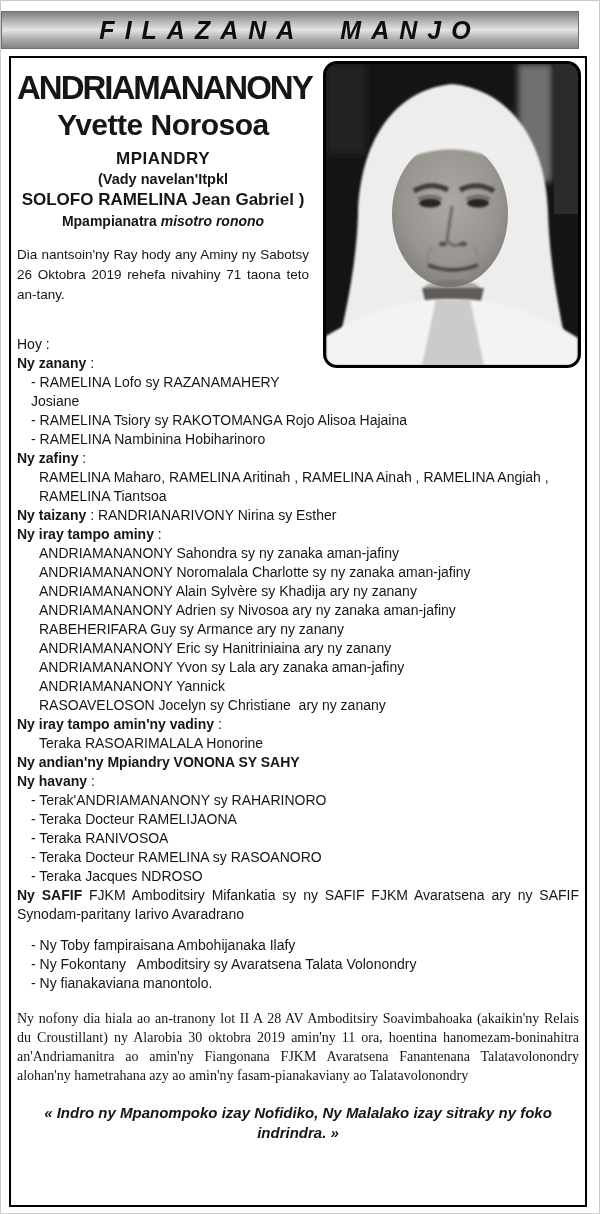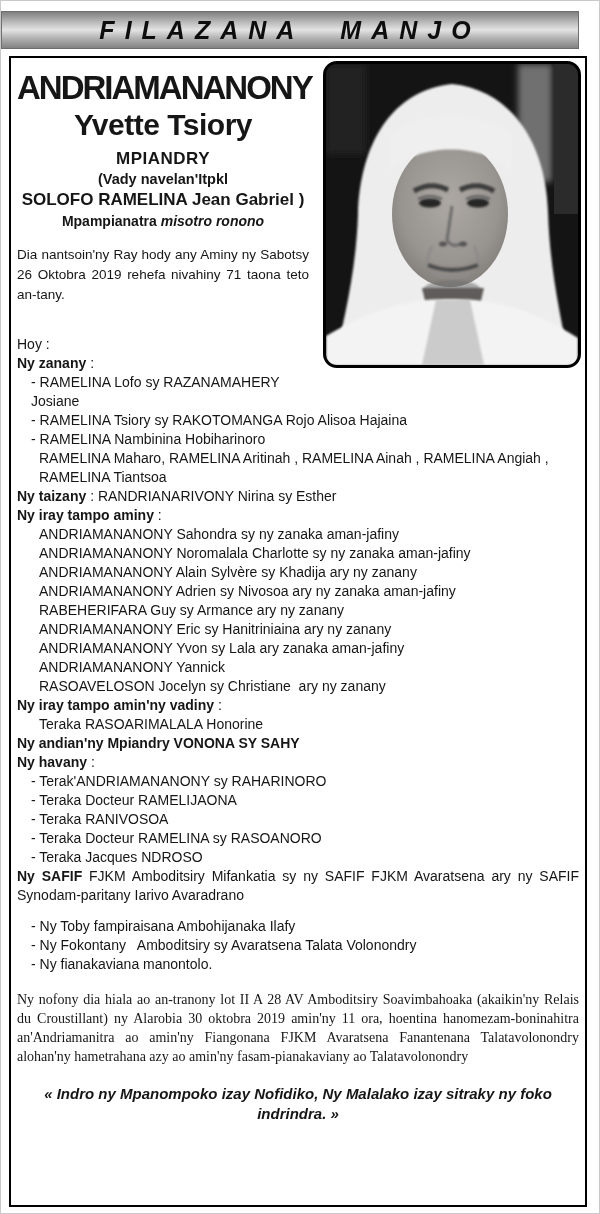--- a/index.html
+++ b/index.html
@@ -116,36 +116,37 @@
         <path d="M96,224 L158,224 L150,258 L104,258 Z" fill="#5e5c5a" filter="url(#soft)"></path>
 
         <path d="M0,301 L0,272 C44,246 84,234 124,235 C170,234 212,248 252,274 L252,301 Z" fill="#f3f3f3" filter="url(#soft)"></path>
         <polygon points="110,236 144,236 158,301 96,301" fill="#9b9b9b" opacity="0.45" filter="url(#soft)"></polygon>
       </svg>
     </div>
 
     <div class="beside">
       <div class="namewrap">
         <div class="surname">ANDRIAMANANONY</div>
-        <div class="given">Yvette Tsiory</div>
+        <div class="given">Yvette Norosoa</div>
         <div class="role">MPIANDRY</div>
         <div class="sp-intro">(Vady navelan'Itpkl</div>
         <div class="sp-name">SOLOFO RAMELINA Jean Gabriel )</div>
         <div class="prof"><span>Mpampianatra</span> <span class="it">misotro ronono</span></div>
       </div>
       <div class="announce">Dia nantsoin'ny Ray hody any Aminy ny Sabotsy 26 Oktobra 2019 rehefa nivahiny 71 taona teto an-tany.</div>
       <div class="hoy">Hoy :</div>
       <div class="line"><span class="b">Ny zanany</span><span class="colon"> :</span></div>
       <div class="line ind-d">- RAMELINA Lofo sy RAZANAMAHERY Josiane</div>
     </div>
 
     <div>
       <div class="line ind-d">- RAMELINA Tsiory sy RAKOTOMANGA Rojo Alisoa Hajaina</div>
       <div class="line ind-d">- RAMELINA Nambinina Hobiharinoro</div>
 
+      <div class="line"><span class="b">Ny zafiny</span><span class="colon"> :</span></div>
       <div class="line ind">RAMELINA Maharo, RAMELINA Aritinah , RAMELINA Ainah , RAMELINA Angiah , RAMELINA Tiantsoa</div>
 
       <div class="line"><span class="b">Ny taizany</span><span class="colon"> : </span><span>RANDRIANARIVONY Nirina sy Esther</span></div>
 
       <div class="line"><span class="b">Ny iray tampo aminy</span><span class="colon"> :</span></div>
       <div class="line ind">ANDRIAMANANONY Sahondra sy ny zanaka aman-jafiny</div>
       <div class="line ind">ANDRIAMANANONY Noromalala Charlotte sy ny zanaka aman-jafiny</div>
       <div class="line ind">ANDRIAMANANONY Alain Sylvère sy Khadija ary ny zanany</div>
       <div class="line ind">ANDRIAMANANONY Adrien sy Nivosoa ary ny zanaka aman-jafiny</div>
       <div class="line ind">RABEHERIFARA Guy sy Armance ary ny zanany</div>

